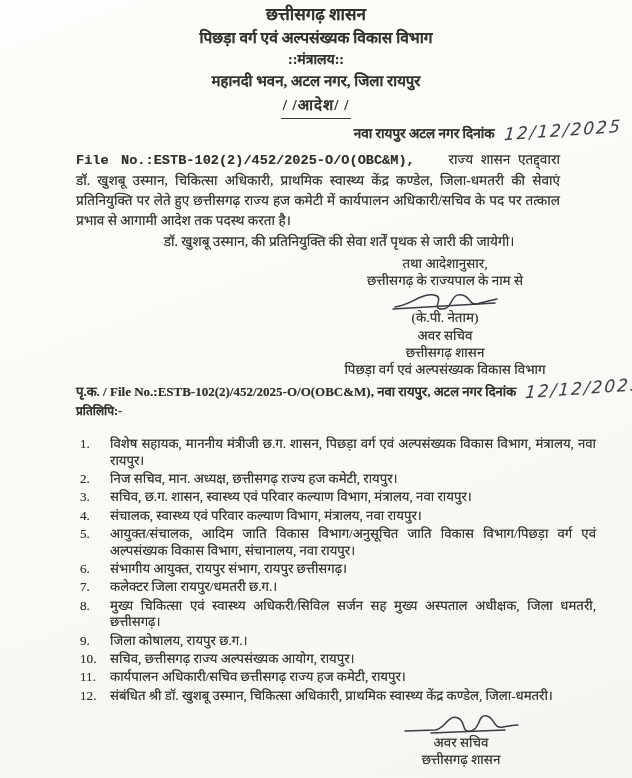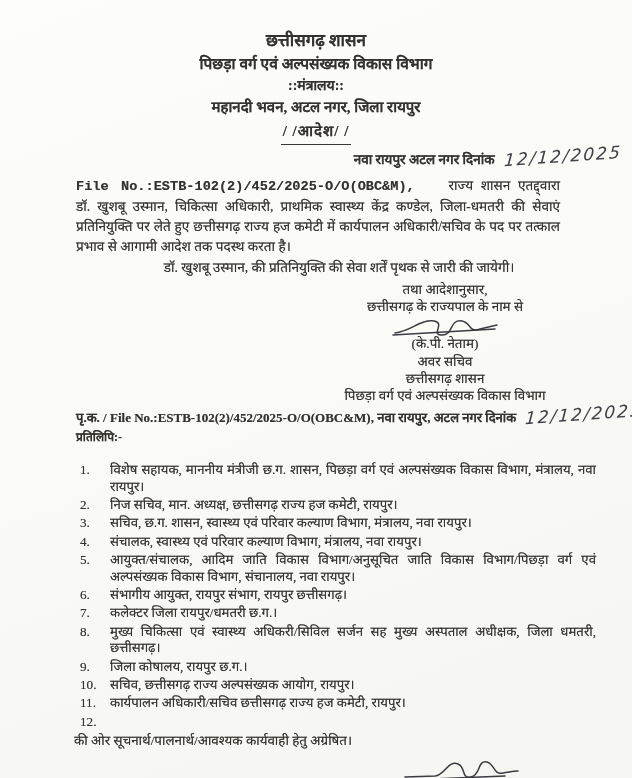--- a/index.html
+++ b/index.html
@@ -2,21 +2,21 @@
 <html lang="hi"><head>
 <meta charset="utf-8">
 <style>
   html,body{margin:0;padding:0;}
   body{background:#e9e9e6;font-family:"Liberation Serif","DejaVu Serif",serif;}
   .page{
     width:632px;height:778px;margin:0 auto;position:relative;overflow:hidden;
     background:linear-gradient(160deg,#fdfdfb 0%,#f9f9f5 55%,#f5f5f1 100%);
     color:#34322d;
     box-sizing:border-box;
-    padding-top:30px;
+    padding-top:4px;
     text-shadow:0 0 .5px rgba(52,50,45,.55);
   }
   
   .hdr{text-align:center;}
   .hdr .l1{font-size:17px;font-weight:700;line-height:22px;}
   .hdr .l2{font-size:15.5px;font-weight:700;line-height:23px;}
   .hdr .l3{font-size:14px;font-weight:700;line-height:21px;}
   .hdr .l4{font-size:15px;font-weight:700;line-height:23px;}
   .order-head{line-height:24px;}
   .order-head span{
@@ -164,24 +164,24 @@
         <span class="tx">सचिव, छत्तीसगढ़ राज्य अल्पसंख्यक आयोग, रायपुर।</span>
       </div>
 
       <div class="copyrow">
         <span class="no">11.</span>
         <span class="tx">कार्यपालन अधिकारी/सचिव छत्तीसगढ़ राज्य हज कमेटी, रायपुर।</span>
       </div>
 
       <div class="copyrow">
         <span class="no">12.</span>
+        <span class="tx">संबंधित श्री डॉ. खुशबू उस्मान, चिकित्सा अधिकारी, प्राथमिक स्वास्थ्य केंद्र कण्डेल, जिला-धमतरी।</span>
       </div>
     </div>
 
-  <div class="fwd">की ओर सूचनार्थ/पालनार्थ/आवश्यक कार्यवाही हेतु अग्रेषित।</div>
 
   <div class="sig2">
     <svg class="sigmark" width="120" height="30" viewBox="0 0 120 30">
       <path class="ink" d="M4 22 L 34 21 C 44 20, 47 5, 57 9 C 65 12, 60 24, 70 22 C 80 20, 76 5, 86 7 C 94 9, 92 20, 102 18 C 109 17, 113 16, 117 16"></path>
       <path class="ink" d="M30 24 L 104 21"></path>
     </svg>
     <div>अवर सचिव</div>
     <div>छत्तीसगढ़ शासन</div>
 
   </div>

